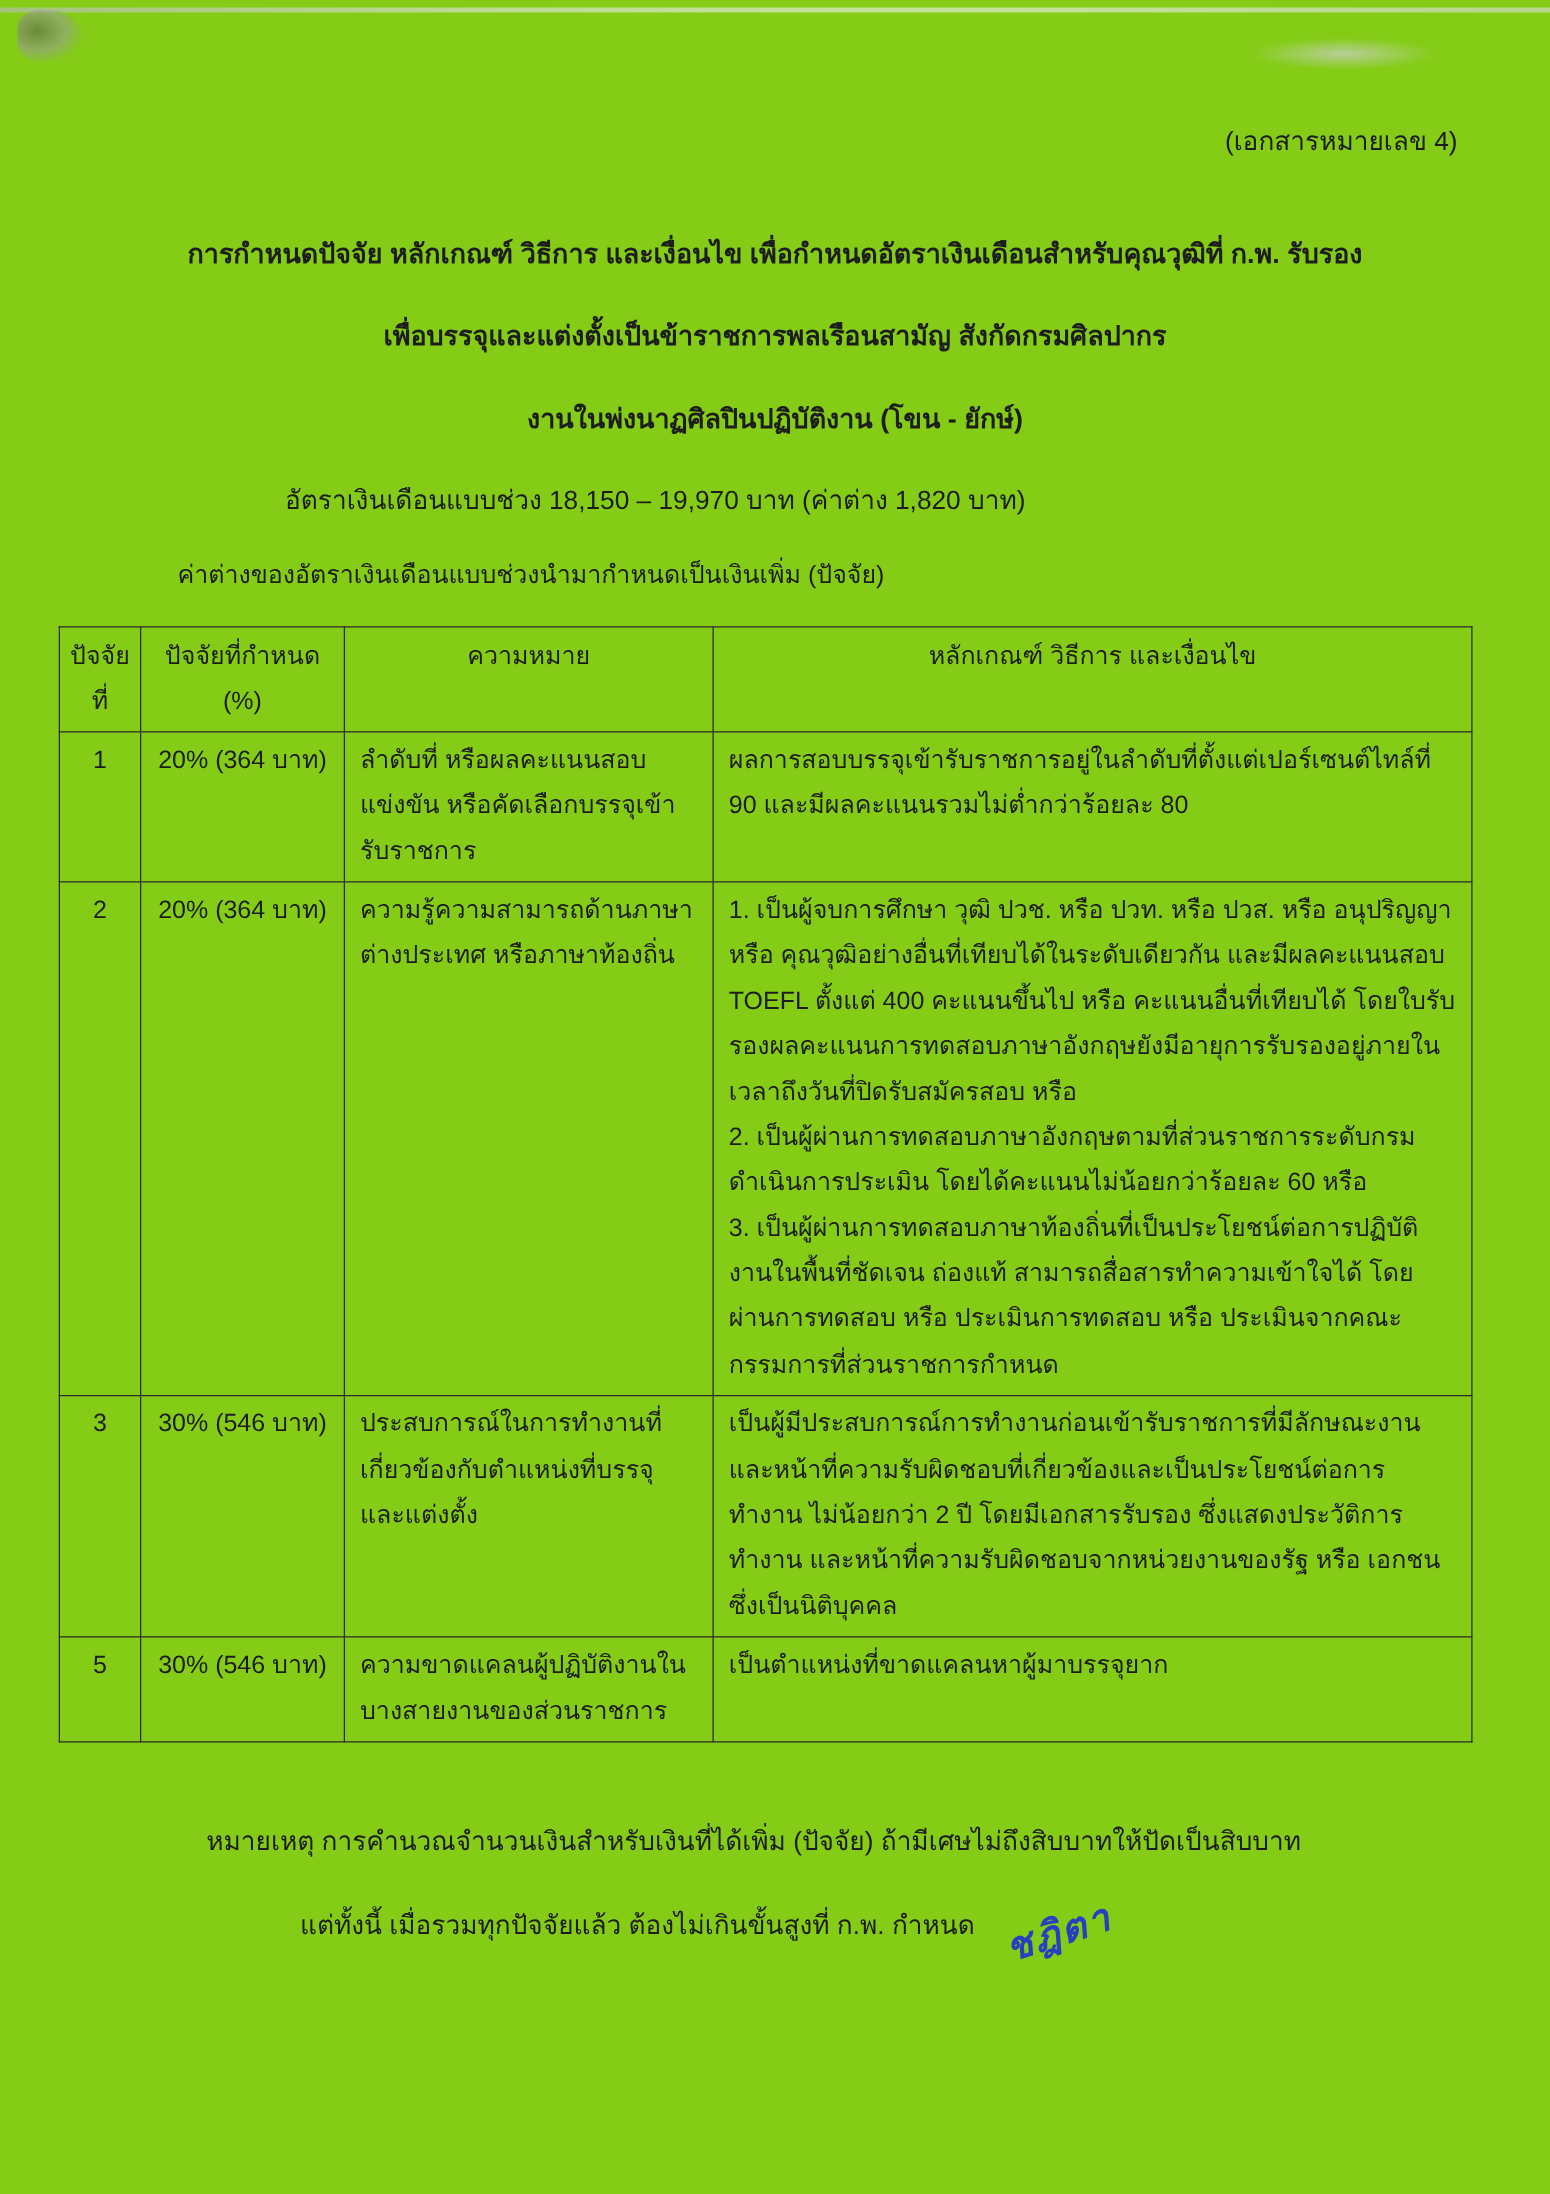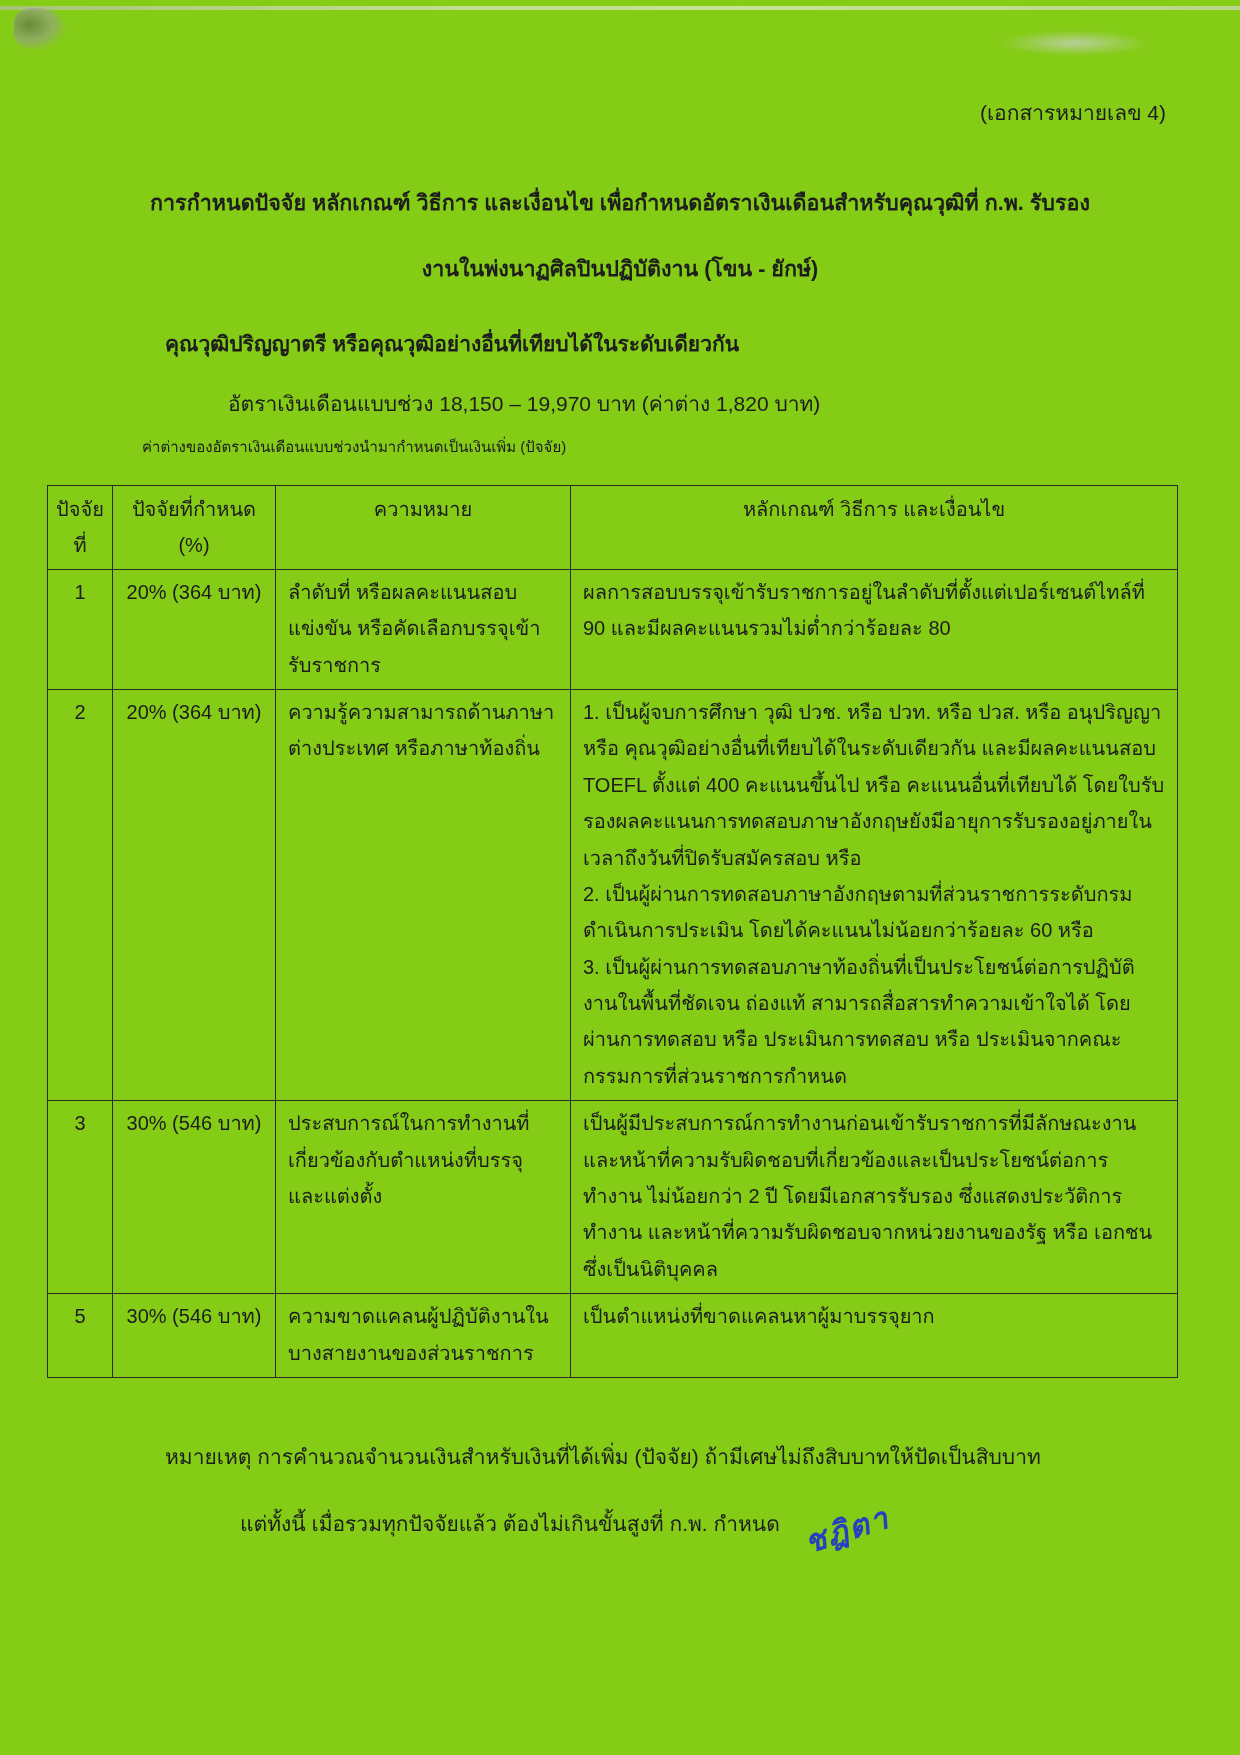--- a/index.html
+++ b/index.html
@@ -49,23 +49,23 @@
     margin-left: 165px;
     font-weight: bold;
     font-size: 21px;
   }
   .salary-line {
     margin-top: 27px;
     margin-left: 228px;
     font-size: 21px;
   }
   .diff-line {
-    margin-top: 15px;
+    margin-top: 27px;
     margin-left: 142px;
-    font-size: 15px;
+    font-size: 20px;
   }
   table.factors {
     margin: 26px 0 0 47px;
     width: 1130px;
     border-collapse: collapse;
     table-layout: fixed;
   }
   table.factors th, table.factors td {
     border: 1.6px solid #2b2b2b;
     font-size: 20px;
@@ -102,24 +102,24 @@
 
 <div class="page">
   <div class="scan-topbar"></div>
   <div class="scan-corner"></div>
   <div class="scan-right"></div>
 
   <div class="doc-number">(เอกสารหมายเลข 4)</div>
 
   <div class="title-block">
     <div class="title-line">การกำหนดปัจจัย หลักเกณฑ์ วิธีการ และเงื่อนไข เพื่อกำหนดอัตราเงินเดือนสำหรับคุณวุฒิที่ ก.พ. รับรอง</div>
+    <div class="title-line">เพื่อบรรจุและแต่งตั้งเป็นข้าราชการพลเรือนสามัญ สังกัดกรมศิลปากร</div>
     <div class="title-line">งานในพ่งนาฏศิลปินปฏิบัติงาน (โขน - ยักษ์)</div>
   </div>
 
-  <div class="qual-heading">คุณวุฒิปริญญาตรี หรือคุณวุฒิอย่างอื่นที่เทียบได้ในระดับเดียวกัน</div>
   <div class="salary-line">อัตราเงินเดือนแบบช่วง 18,150 – 19,970 บาท (ค่าต่าง 1,820 บาท)</div>
   <div class="diff-line">ค่าต่างของอัตราเงินเดือนแบบช่วงนำมากำหนดเป็นเงินเพิ่ม (ปัจจัย)</div>
 
   <table class="factors">
     <colgroup>
       <col class="c-no">
         <col class="c-pct">
         <col class="c-meaning">
         <col class="c-criteria">
     </colgroup>

